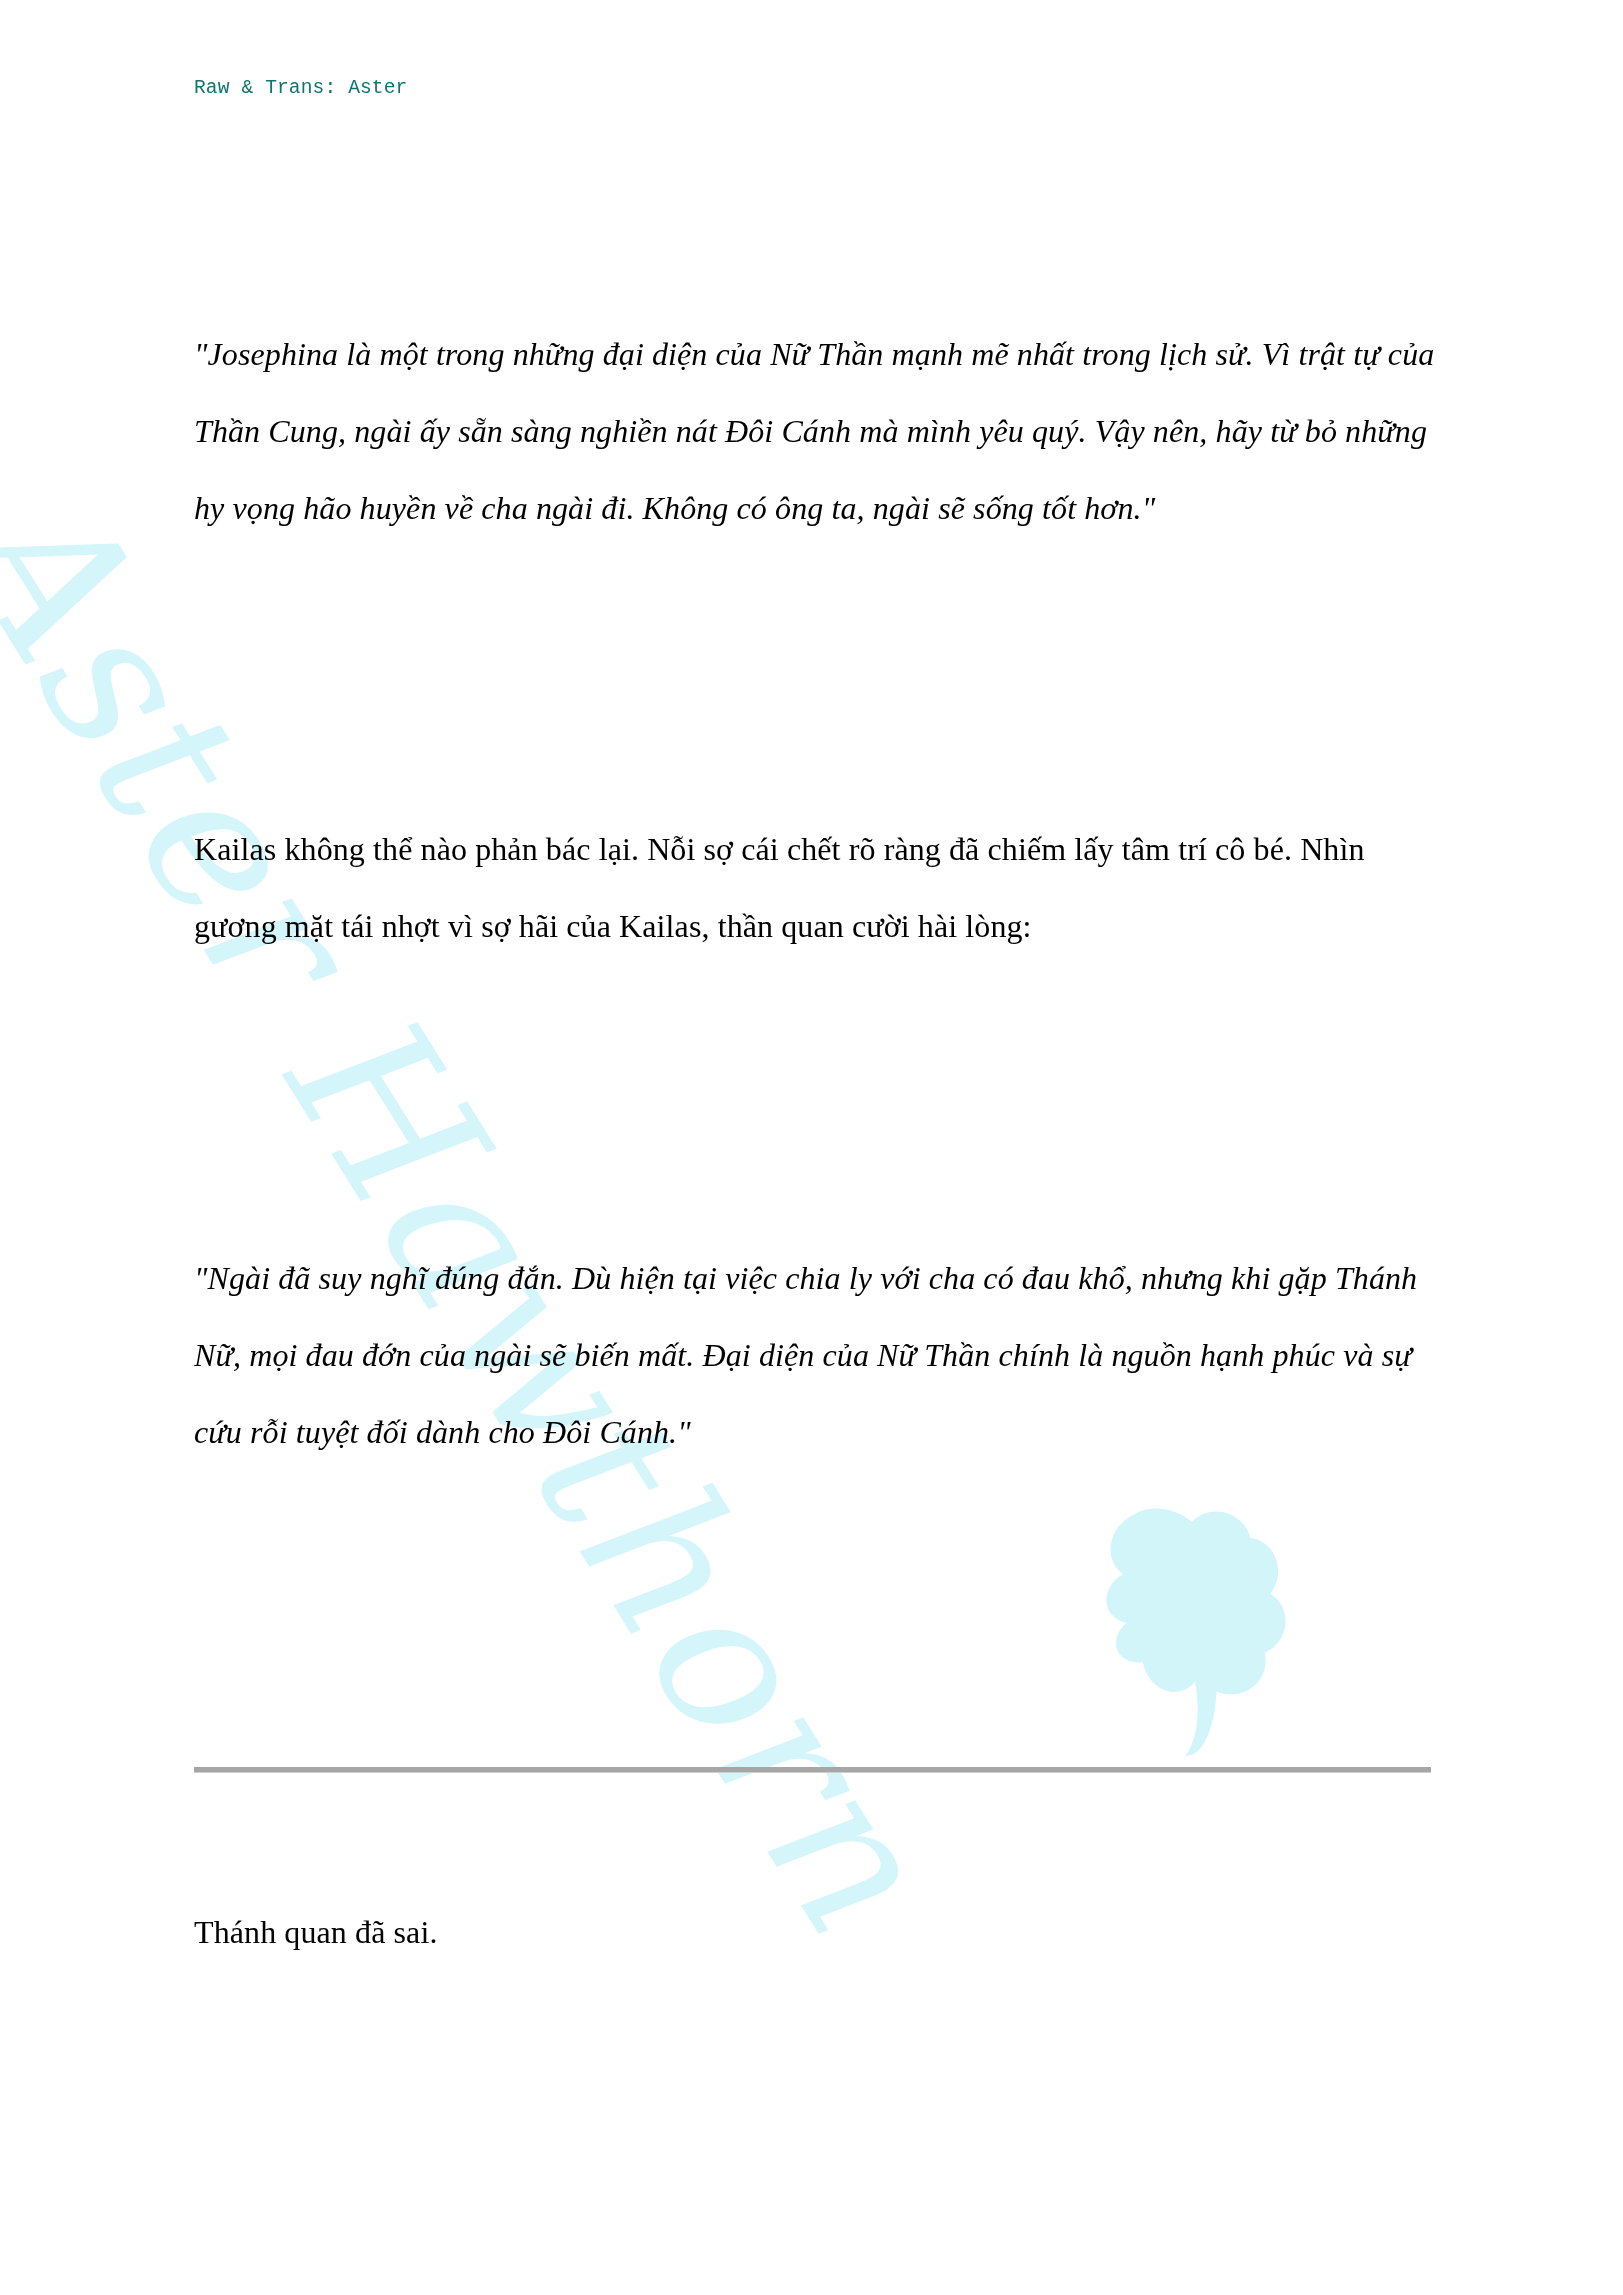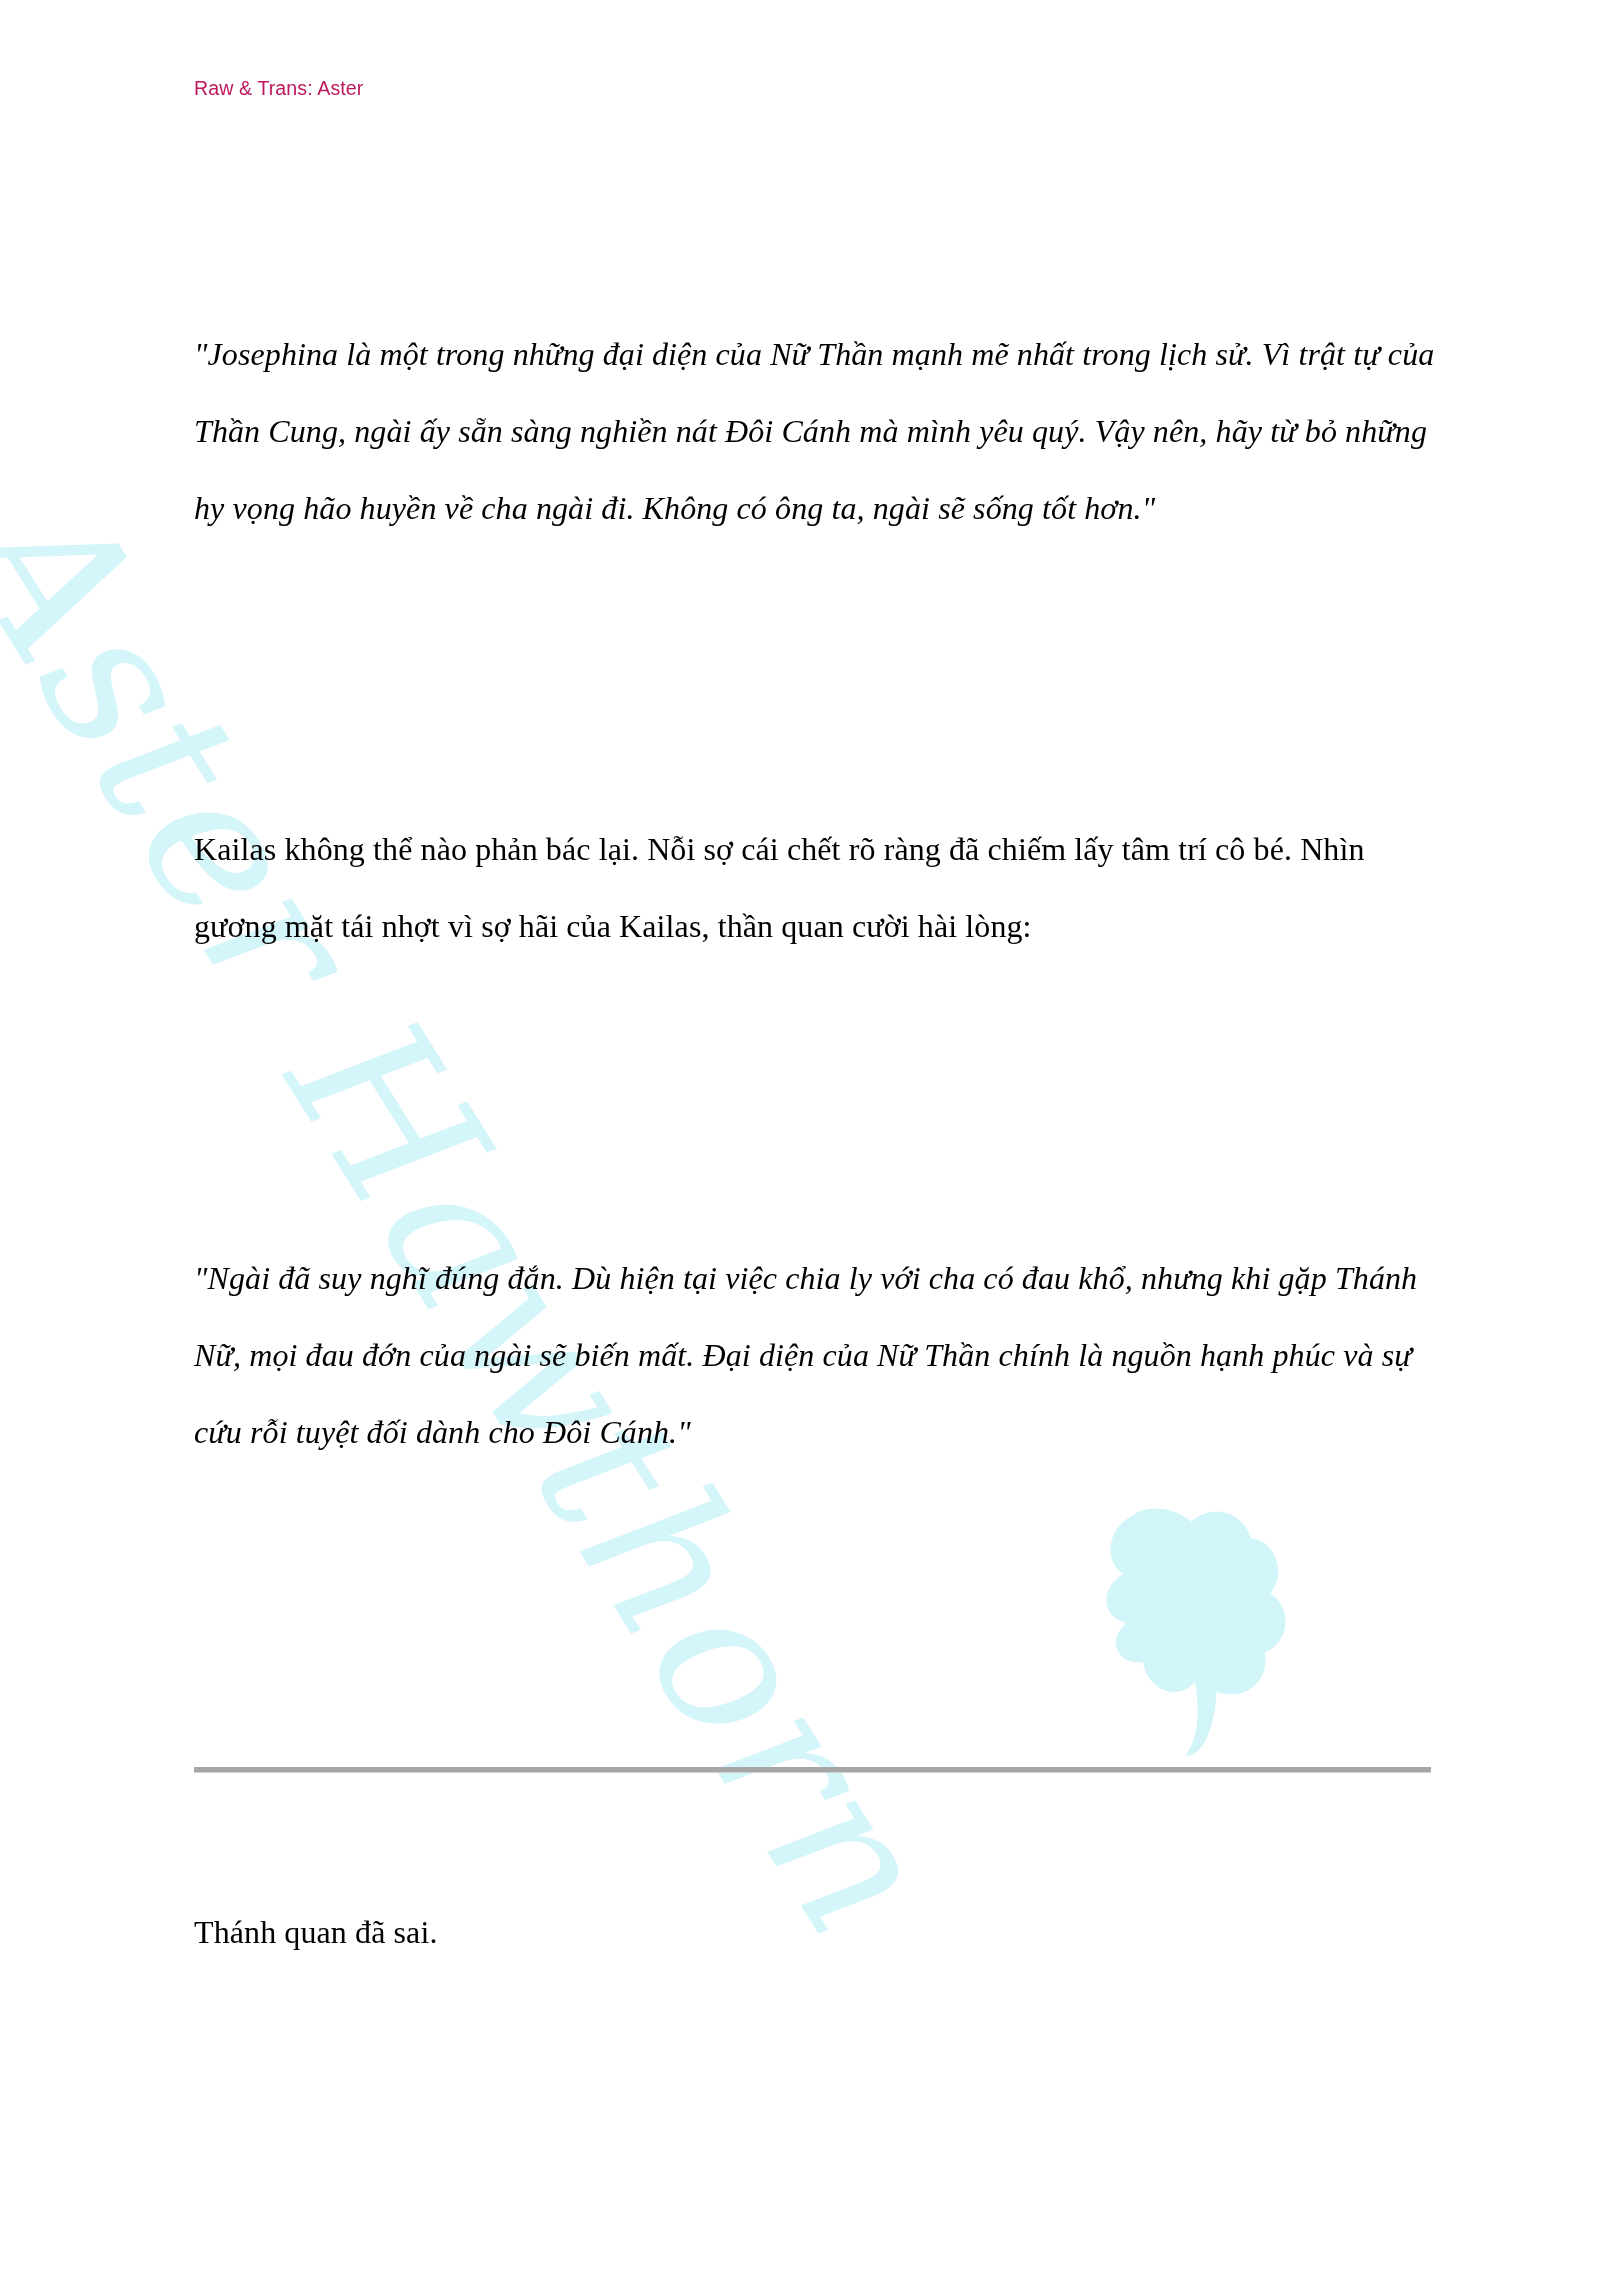--- a/index.html
+++ b/index.html
@@ -50,24 +50,24 @@
   }
 
   
   #header {
     position: absolute;
     left: 194px;
     top: 77px;
     z-index: 3;
   }
   #header .hdr-text {
-    font-family: Liberation Sans, sans-serif;
+    font-family: Liberation Mono, monospace;
     font-size: 19.6px;
     font-weight: 400;
-    color: #be185d;
+    color: #0f766e;
     letter-spacing: 0.1px;
     white-space: nowrap;
   }
 
   
   #content {
     position: absolute;
     left: 194px;
     top: 0;
     width: 1237px;

